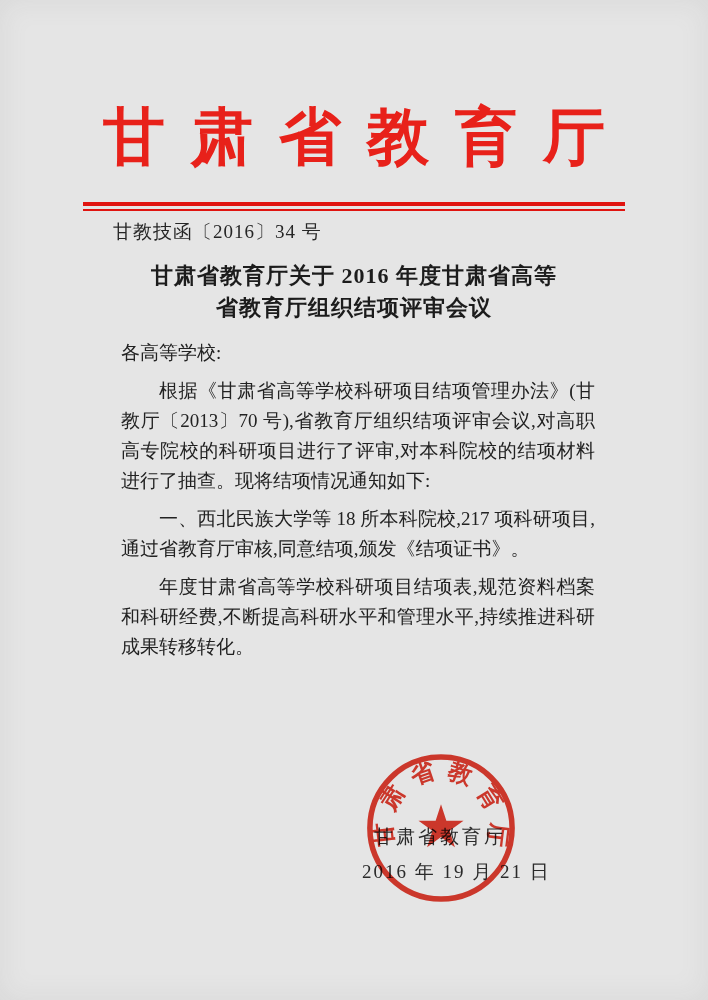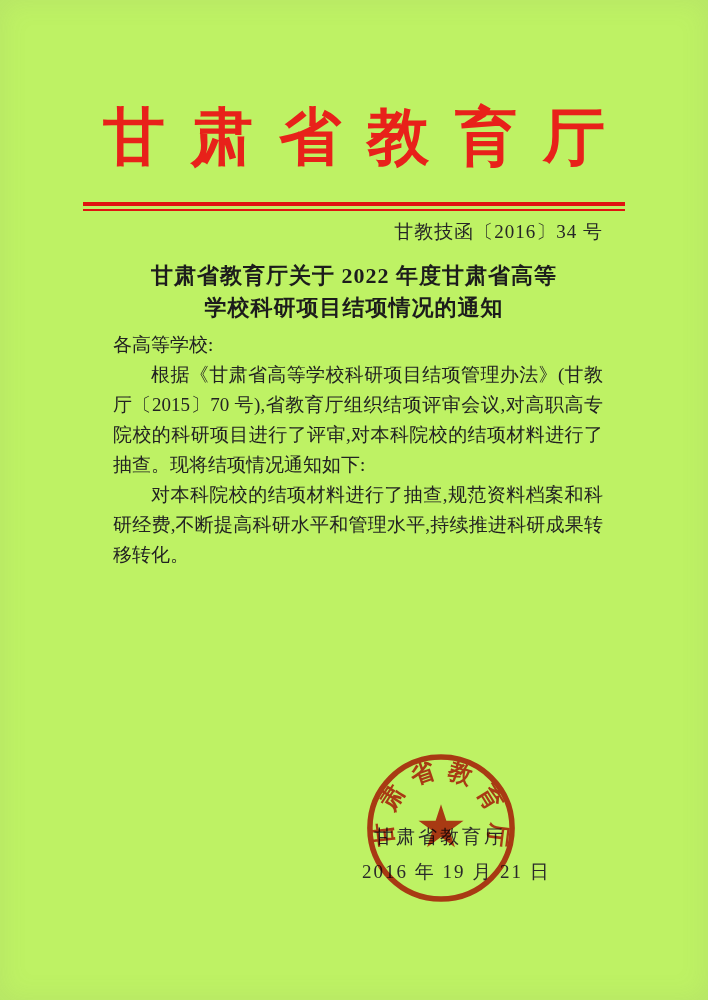--- a/index.html
+++ b/index.html
@@ -1,19 +1,19 @@
 <!DOCTYPE html>
 <html><head>
 <meta charset="utf-8">
 <style>
   html,body{margin:0;padding:0;}
   .page{
     position:relative;
     width:708px;height:1000px;
-    background:#bef264;
+    background:#e5e5e5;
     overflow:hidden;
     font-family:"Liberation Serif","DejaVu Serif",serif;
     color:#212121;
   }
   
   .agency{
     position:absolute;top:98px;left:0;width:708px;
     text-align:center;
     font-size:62px;font-weight:bold;
     color:#e8211a;
@@ -23,38 +23,37 @@
     white-space:nowrap;
   }
   
   .red-rule{
     position:absolute;top:202px;left:83px;width:542px;height:3px;
     border-top:4px solid #e01410;
     border-bottom:2px solid #e01410;
   }
   .doc-number{
     position:absolute;top:219px;left:113px;width:490px;
-    text-align:right;
     font-size:19px;color:#262626;
     letter-spacing:1px;
   }
   .doc-title{
     position:absolute;top:260px;left:54px;width:600px;
     text-align:center;
     font-size:22px;font-weight:bold;color:#1c1c1c;
     line-height:32px;
     letter-spacing:1px;
   }
   .content{
     position:absolute;top:330px;left:113px;width:490px;
     font-size:19px;line-height:30px;
     text-align:justify;
     color:#222;
   }
-  .content p{margin:0;text-indent:2em;}
+  .content p{margin:8px;text-indent:2em;}
   .content .salutation{text-indent:0;}
   .attachment{
     position:absolute;top:733px;left:113px;width:490px;
     font-size:19px;color:#222;
     text-indent:2em;
   }
   .issuer{
     position:absolute;top:824px;left:374px;
     font-size:19px;color:#2a2a2a;
     letter-spacing:3px;white-space:nowrap;
@@ -81,28 +80,29 @@
 
 <div class="page">
 
   <div class="agency">甘肃省教育厅</div>
 
   <div class="red-rule"></div>
 
   <div class="doc-number">甘教技函〔2016〕34 号</div>
 
   <div class="doc-title">
-    <div>甘肃省教育厅关于 2022 年度甘肃省高等</div>
-    <div>学校科研项目结项情况的通知</div>
+    <div>甘肃省教育厅关于 2016 年度甘肃省高等</div>
+    <div>省教育厅组织结项评审会议</div>
   </div>
 
   <div class="content">
     <p class="salutation">各高等学校:</p>
-    <p>根据《甘肃省高等学校科研项目结项管理办法》(甘教厅〔2015〕70 号),省教育厅组织结项评审会议,对高职高专院校的科研项目进行了评审,对本科院校的结项材料进行了抽查。现将结项情况通知如下:</p>
-    <p>对本科院校的结项材料进行了抽查,规范资料档案和科研经费,不断提高科研水平和管理水平,持续推进科研成果转移转化。</p>
+    <p>根据《甘肃省高等学校科研项目结项管理办法》(甘教厅〔2013〕70 号),省教育厅组织结项评审会议,对高职高专院校的科研项目进行了评审,对本科院校的结项材料进行了抽查。现将结项情况通知如下:</p>
+    <p>一、西北民族大学等 18 所本科院校,217 项科研项目,通过省教育厅审核,同意结项,颁发《结项证书》。</p>
+    <p>年度甘肃省高等学校科研项目结项表,规范资料档案和科研经费,不断提高科研水平和管理水平,持续推进科研成果转移转化。</p>
   </div>
 
 
   <div class="issuer">甘肃省教育厅</div>
 
   <div class="issue-date">2016 年 19 月 21 日</div>
 
   <svg class="seal" viewBox="0 0 200 200" aria-hidden="true">
     <circle cx="100" cy="100" r="90" fill="none" stroke="#e02c1e" stroke-width="7"></circle>
     <polygon fill="#e02c1e" points="100,70 106.8,90.7 128.5,90.7 110.9,103.6 117.6,124.3 100,111.5 82.4,124.3 89.1,103.6 71.5,90.7 93.2,90.7"></polygon>

